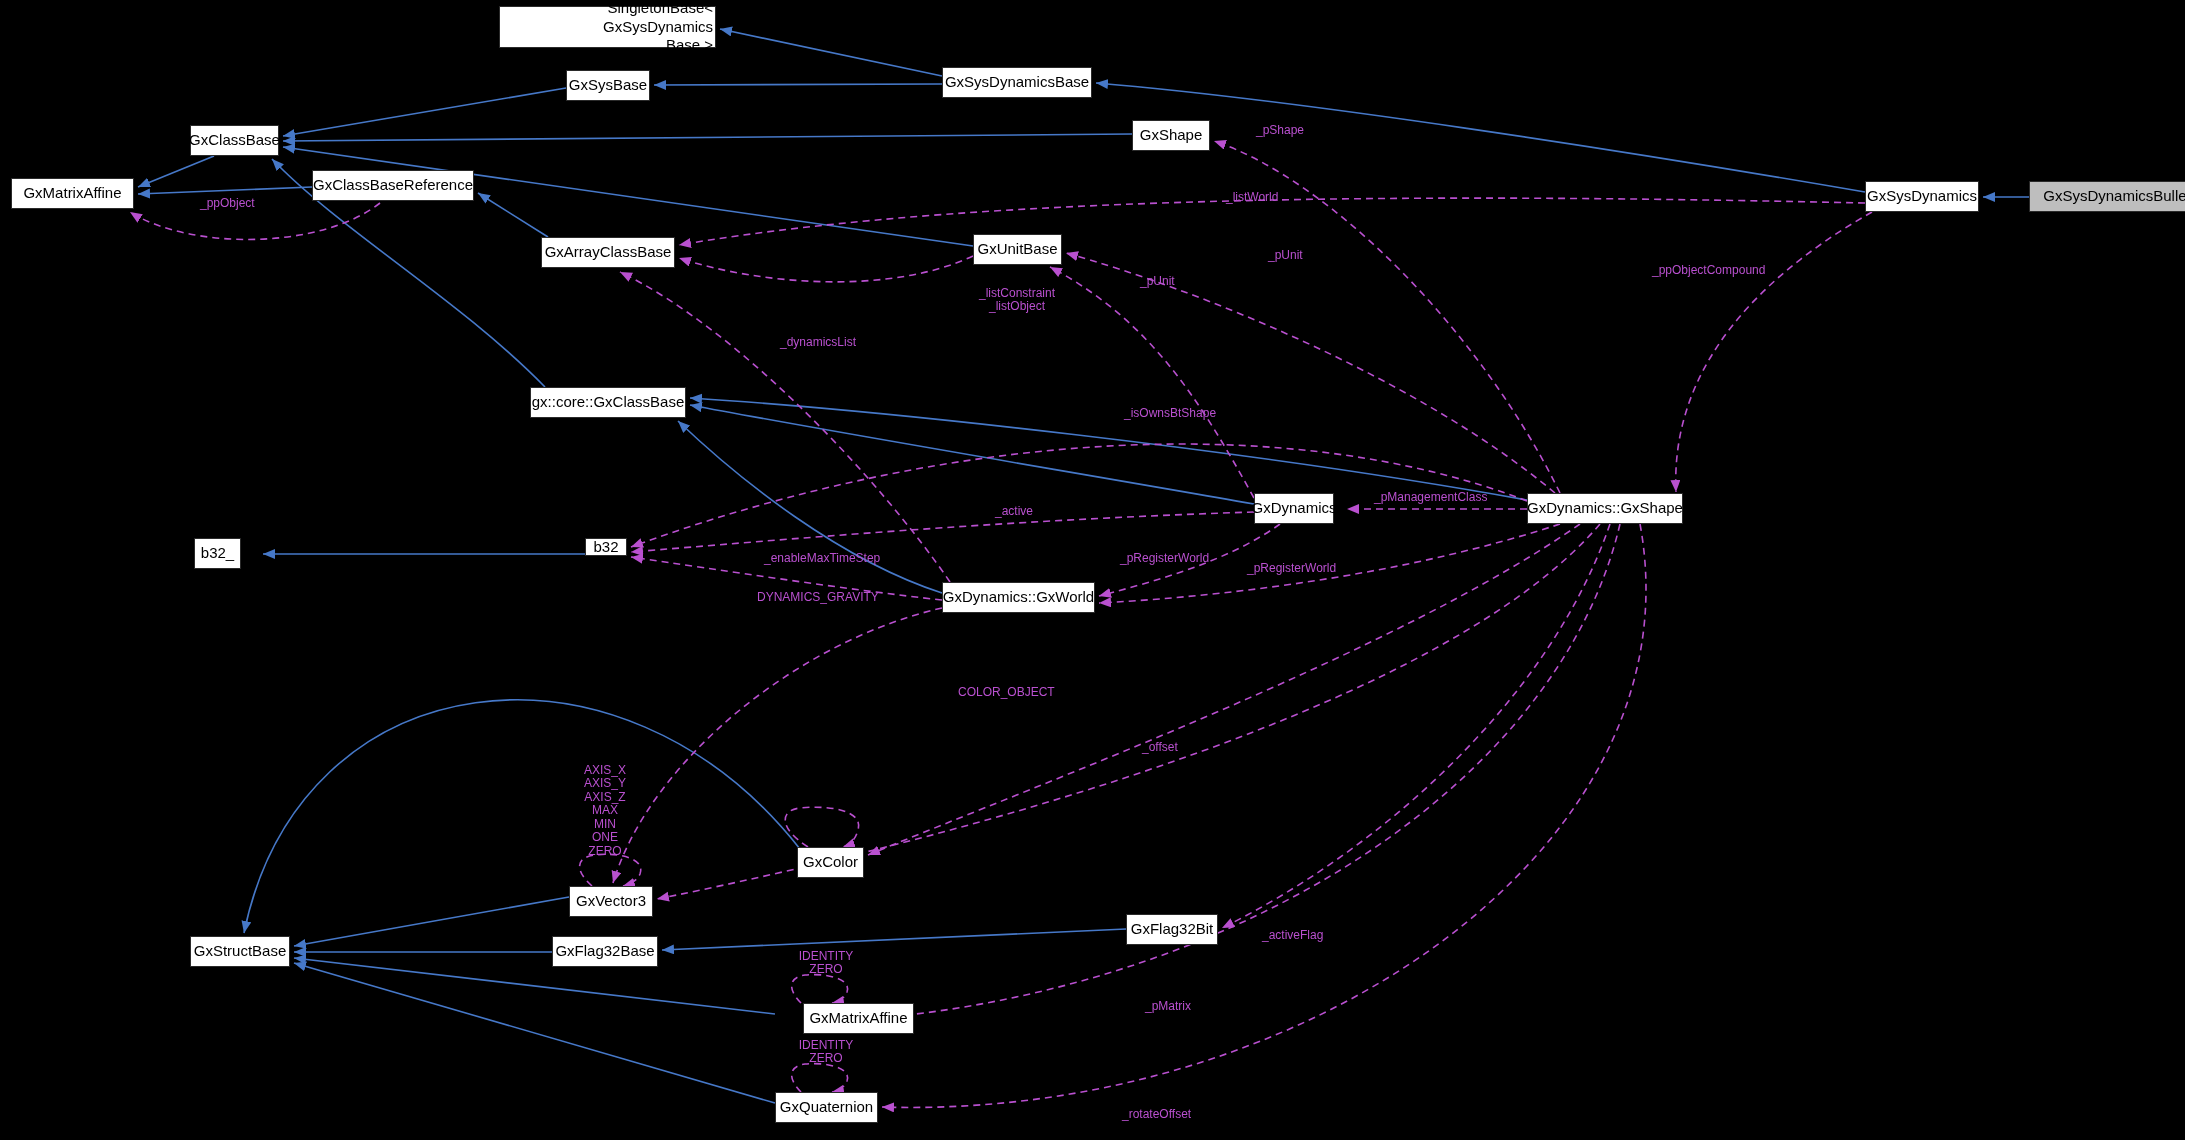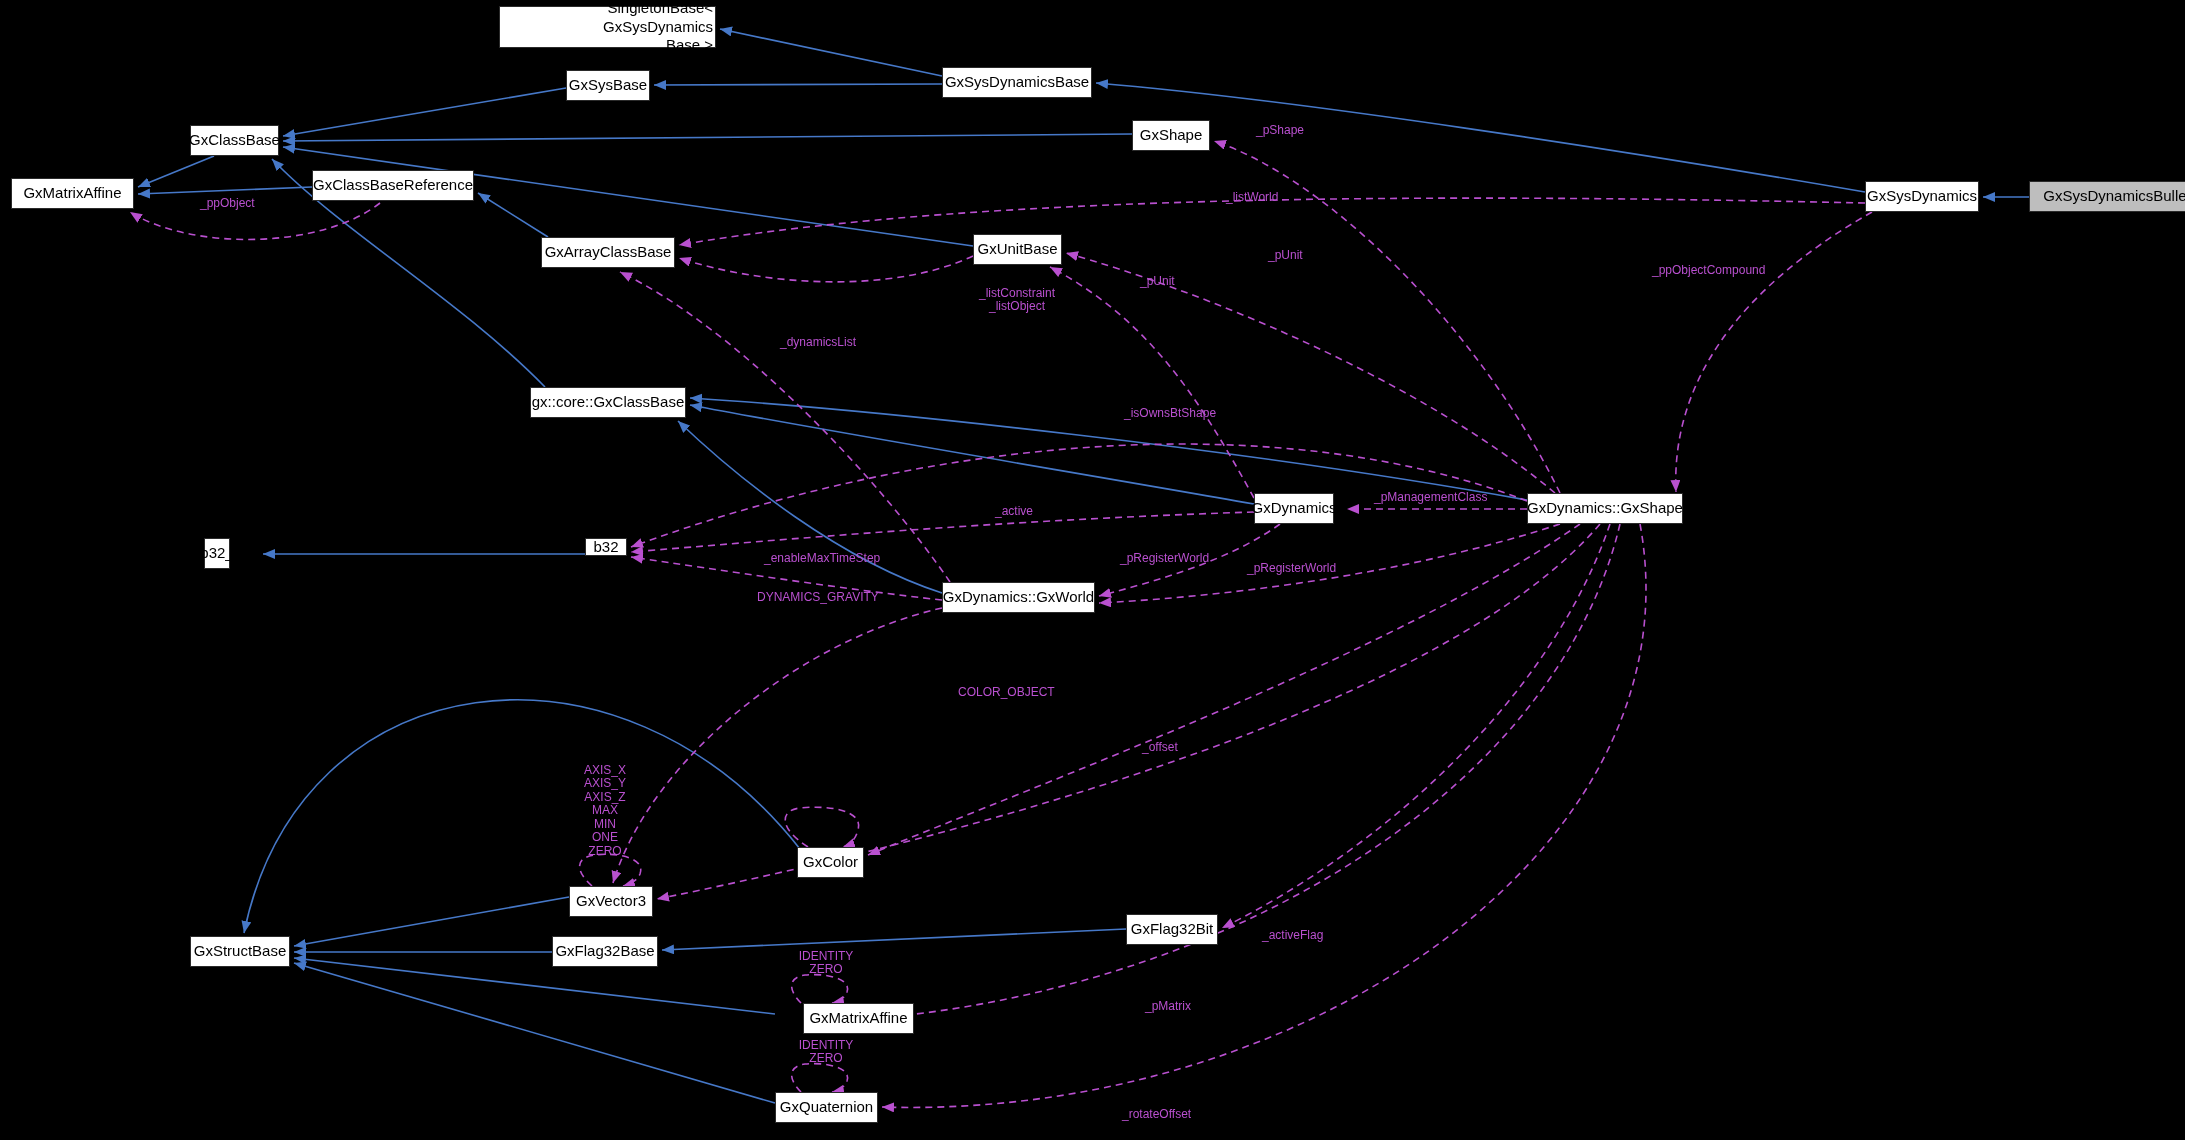--- a/index.html
+++ b/index.html
@@ -94,21 +94,21 @@
   <div class="node" style="left:942px;top:67px;width:150px;height:31px">GxSysDynamicsBase</div>
   <div class="node" style="left:190px;top:125px;width:89px;height:31px">GxClassBase</div>
   <div class="node" style="left:1132px;top:120px;width:78px;height:31px">GxShape</div>
   <div class="node" style="left:11px;top:178px;width:123px;height:31px">GxMatrixAffine</div>
   <div class="node" style="left:312px;top:170px;width:162px;height:31px">GxClassBaseReference</div>
   <div class="node" style="left:1865px;top:181px;width:114px;height:31px">GxSysDynamics</div>
   <div class="node hl" style="left:2029px;top:181px;width:176px;height:31px">GxSysDynamicsBullet</div>
   <div class="node" style="left:973px;top:234px;width:89px;height:31px">GxUnitBase</div>
   <div class="node" style="left:541px;top:237px;width:134px;height:31px">GxArrayClassBase</div>
   <div class="node" style="left:530px;top:387px;width:156px;height:31px">gx::core::GxClassBase</div>
-  <div class="node" style="left:204px;top:538px;width:26px;height:31px">b32_</div>
+  <div class="node" style="left:194px;top:538px;width:47px;height:31px">b32_</div>
   <div class="node" style="left:585px;top:538px;width:42px;height:18px">b32</div>
   <div class="node" style="left:1254px;top:493px;width:80px;height:31px">GxDynamics</div>
   <div class="node" style="left:1527px;top:493px;width:156px;height:31px">GxDynamics::GxShape</div>
   <div class="node" style="left:942px;top:582px;width:153px;height:31px">GxDynamics::GxWorld</div>
   <div class="node" style="left:797px;top:847px;width:67px;height:31px">GxColor</div>
   <div class="node" style="left:569px;top:886px;width:84px;height:31px">GxVector3</div>
   <div class="node" style="left:1126px;top:914px;width:92px;height:31px">GxFlag32Bit</div>
   <div class="node" style="left:552px;top:936px;width:106px;height:31px">GxFlag32Base</div>
   <div class="node" style="left:190px;top:936px;width:100px;height:31px">GxStructBase</div>
   <div class="node" style="left:803px;top:1003px;width:111px;height:31px">GxMatrixAffine</div>

